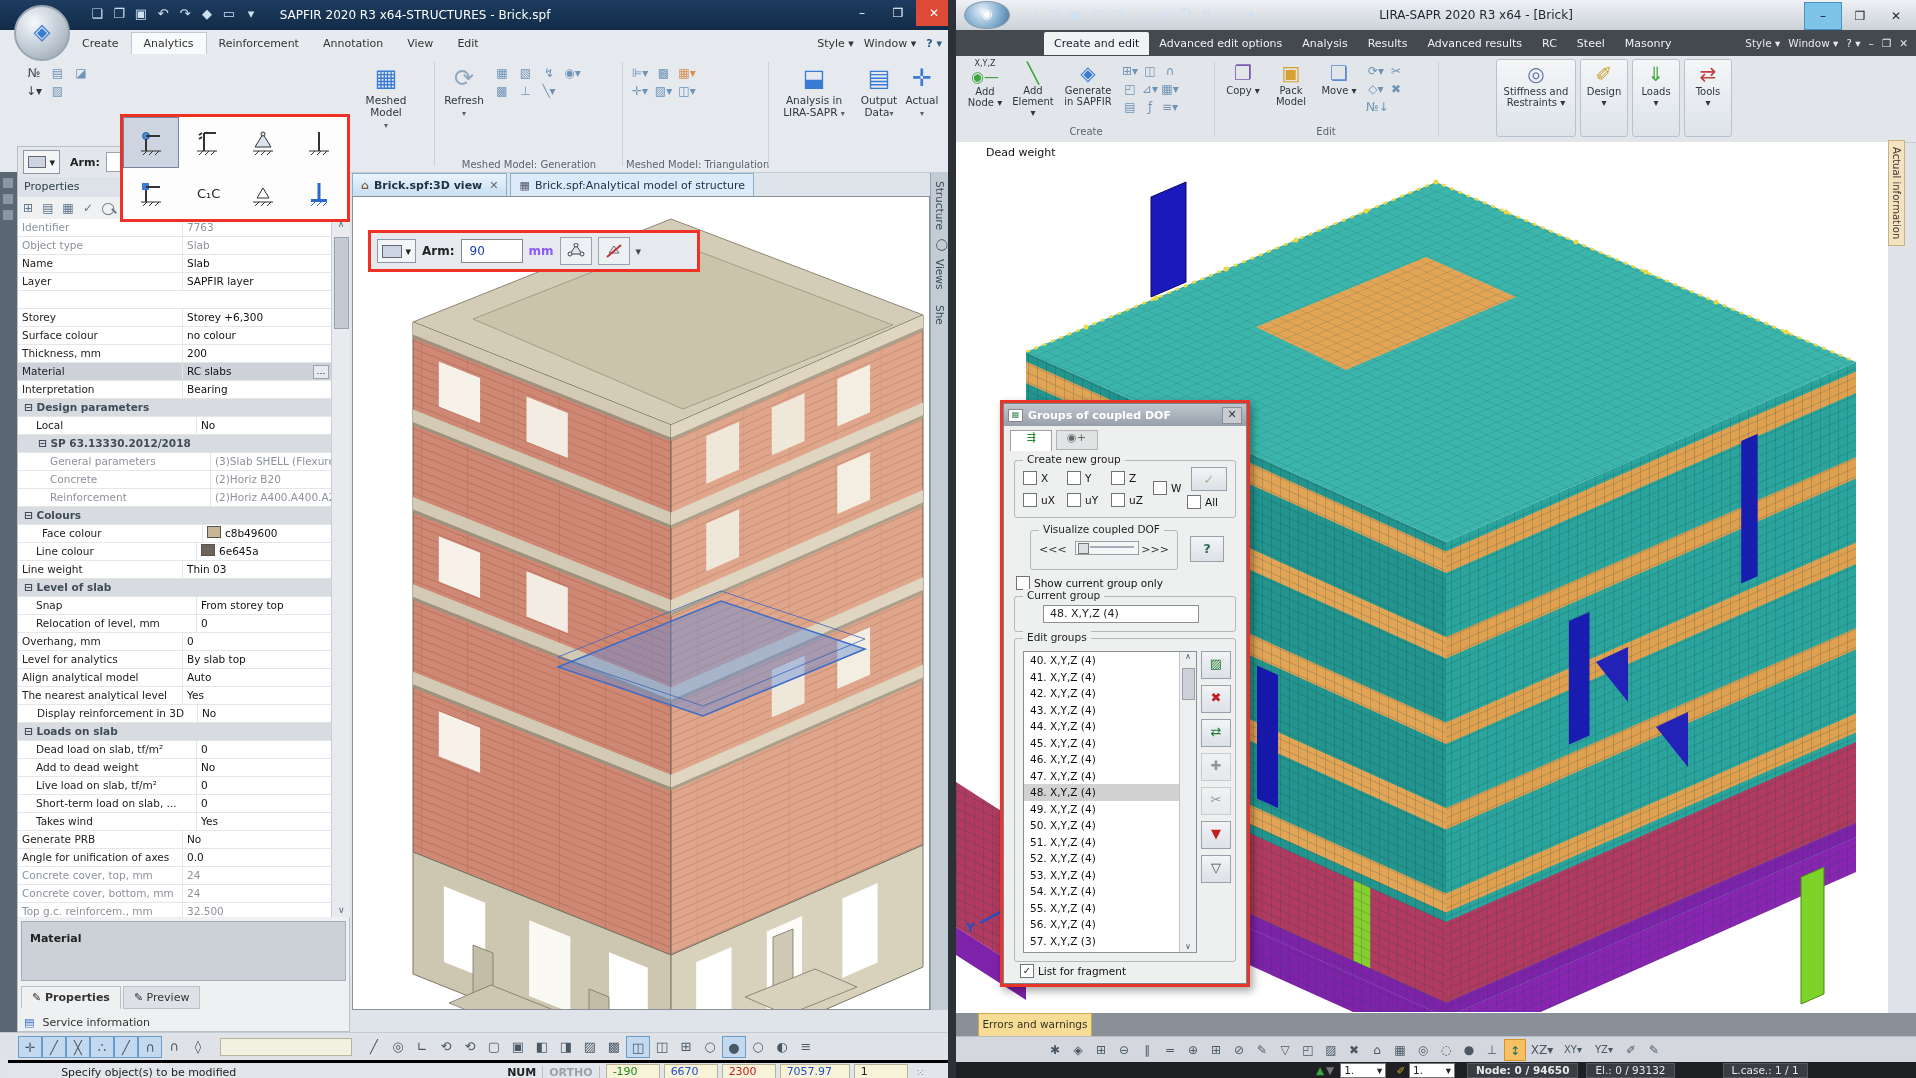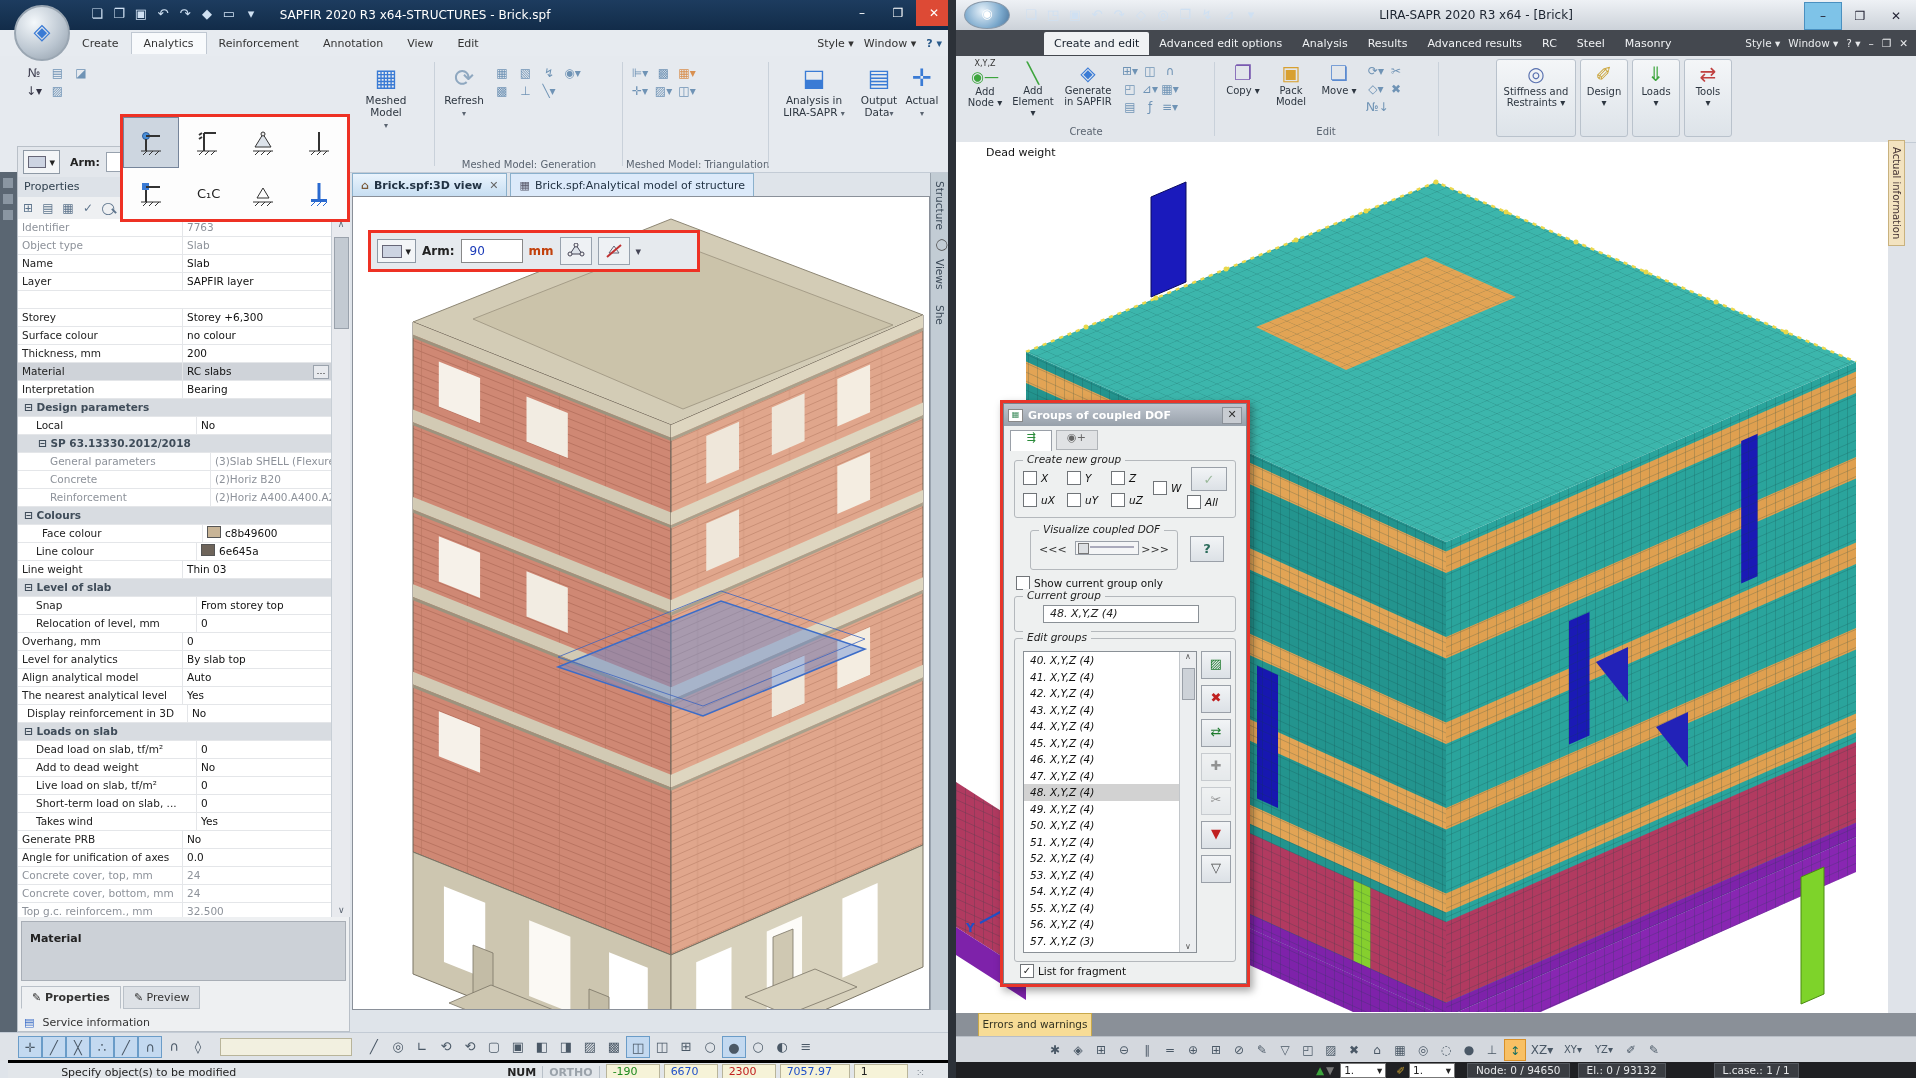--- a/index.html
+++ b/index.html
@@ -82,21 +82,21 @@
   .lira-tabs .rtab.active{background:#f0f2f4;color:#16202c;border:none;border-radius:2px 2px 0 0;}
   .lribbon{left:0;top:56px;width:960px;height:86px;background:#e2e6eb;border-bottom:1px solid #c3cbd5;}
   .lbig{position:absolute;top:3px;width:46px;height:66px;text-align:center;font-size:10px;color:#2d3640;}
   .lbig .bi{font-size:20px;display:block;margin:2px auto 0;color:#3a7bd5;}
   .frameb{border:1px solid #b9c2cc;border-radius:3px;background:linear-gradient(#f4f6f8,#dde3e9);}
   .glabel{position:absolute;top:70px;font-size:10px;color:#5a6470;text-align:center;}
   
   #dof-outer{left:44px;top:258px;width:250px;height:587px;border:3px solid #e8352a;z-index:50;box-sizing:border-box;box-shadow:3px 4px 8px rgba(0,0,0,.35);}
   #dof{position:absolute;left:0;top:0;right:0;bottom:0;background:#eef0f0;border:1px solid #7a828c;box-sizing:border-box;}
   .dof-title{height:22px;background:linear-gradient(#bfc6cf,#97a0aa);display:flex;align-items:center;padding:0 4px;color:#fff;font-weight:bold;font-size:11px;}
-  .gbox{position:absolute;border:1px solid #b4b8bc;border-radius:3px;font-style:italic;}
+  .gbox{position:absolute;border:1px solid #b4b8bc;border-radius:3px;}
   .gbox>.glab{position:absolute;top:-8px;left:8px;background:#eef0f0;padding:0 4px;font-size:10.5px;color:#222;}
   .cb{display:inline-flex;align-items:center;gap:4px;font-size:10.5px;color:#111;}
   .cb .box{width:12px;height:12px;background:#fff;border:1px solid #707478;display:inline-block;text-align:center;line-height:11px;font-size:10px;color:#222;}
   .dlist{position:absolute;left:8px;top:12px;width:172px;height:300px;background:#fff;border:1px solid #8a9096;overflow:hidden;}
   .ditem{height:16.5px;line-height:16.5px;padding-left:6px;font-size:10.5px;color:#111;white-space:nowrap;}
   .ditem.dsel{background:#d2d2d2;}
   .lscroll{position:absolute;right:0;top:0;width:16px;height:100%;background:#eceef0;border-left:1px solid #c2c6ca;font-size:8px;color:#555;text-align:center;}
   .dside{position:absolute;width:28px;height:26px;border:1px solid #9aa0a8;background:linear-gradient(#f2f4f6,#dce1e6);text-align:center;line-height:24px;font-size:13px;}
   .dside.dis{opacity:.45;}
   .errtab{left:22px;top:1013px;width:112px;height:22px;background:#f7dc96;border:1px solid #c8a84b;border-bottom:none;line-height:21px;text-align:center;font-size:10.5px;color:#332;z-index:5;}
@@ -391,21 +391,21 @@
           </div>
           <div class="prow">
             <span class="lc" style="padding-left: 4px;">Align analytical model</span>
             <span class="vc">Auto</span>
           </div>
           <div class="prow">
             <span class="lc" style="padding-left: 4px;">The nearest analytical level</span>
             <span class="vc">Yes</span>
           </div>
           <div class="prow">
-            <span class="lc" style="padding-left: 9px;">Display reinforcement in 3D</span>
+            <span class="lc" style="padding-left: 19px;">Display reinforcement in 3D</span>
             <span class="vc">No</span>
           </div>
           <div class="prow grp">
             <span style="padding-left: 6px;">⊟  Loads on slab</span>
           </div>
           <div class="prow">
             <span class="lc" style="padding-left: 18px;">Dead load on slab, tf/m²</span>
             <span class="vc">0</span>
           </div>
           <div class="prow">
@@ -549,21 +549,21 @@
 
         <polygon points="205,470 368,404 512,452 350,519" fill="rgba(100,140,215,0.45)" stroke="#3b6cc8" stroke-width="1.5"></polygon>
         <polygon points="205,460 368,394 512,442 350,509" fill="none" stroke="rgba(60,100,190,0.8)" stroke-width="1"></polygon>
       </svg>
     </div>
 
     <div class="abs armbar redbox">
       <span class="dropbtn"><span style="width:18px;height:11px;background:#cdd4e2;border:1px solid #667;display:inline-block;"></span>&nbsp;▾</span>
       <b style="font-size:12px;">Arm:</b>
       <input value="90" style="">
-      <b style="font-size:12px;color:#c2410c;">mm</b>
+      <b style="font-size:12px;color:#8b5cf6;">mm</b>
       <span class="minibtn">
         <svg width="18" height="16">
             <path d="M9 2 L15 11 L3 11 Z" fill="#dde3ea" stroke="#445"></path>
             <circle cx="9" cy="2" r="2" fill="#eee" stroke="#445"></circle>
             <circle cx="3" cy="11" r="2" fill="#eee" stroke="#445"></circle>
             <circle cx="15" cy="11" r="2" fill="#eee" stroke="#445"></circle>
           </svg>
       </span>
       <span class="minibtn">
         <svg width="18" height="16">
@@ -971,18 +971,18 @@
         <span class="tbi">✐</span>
         <span class="tbi">✎</span>
       </div>
 
     <div class="abs rstatus">
       <span style="margin-left:360px;color:#3da53d;">▲</span>
       <span style="color:#777;margin:0 6px 0 2px;">▼</span>
       <span class="combo"><span>1.</span> <span style="float:right;">▾</span></span>
       <span style="color:#c8a030;margin:0 4px 0 10px;">✐</span>
       <span class="combo"><span>1.</span> <span style="float:right;">▾</span></span>
-      <span class="rseg" style="margin-left:12px;">Node: 0 / 94650</span>
+      <span class="rseg" style="margin-left:12px;font-weight:bold;">Node: 0 / 94650</span>
       <span class="rseg">El.: 0 / 93132</span>
       <span class="rseg" style="margin-left:40px;">L.case.: 1 / 1</span>
     </div>
   </div>
 </div>
 
 </body></html>

